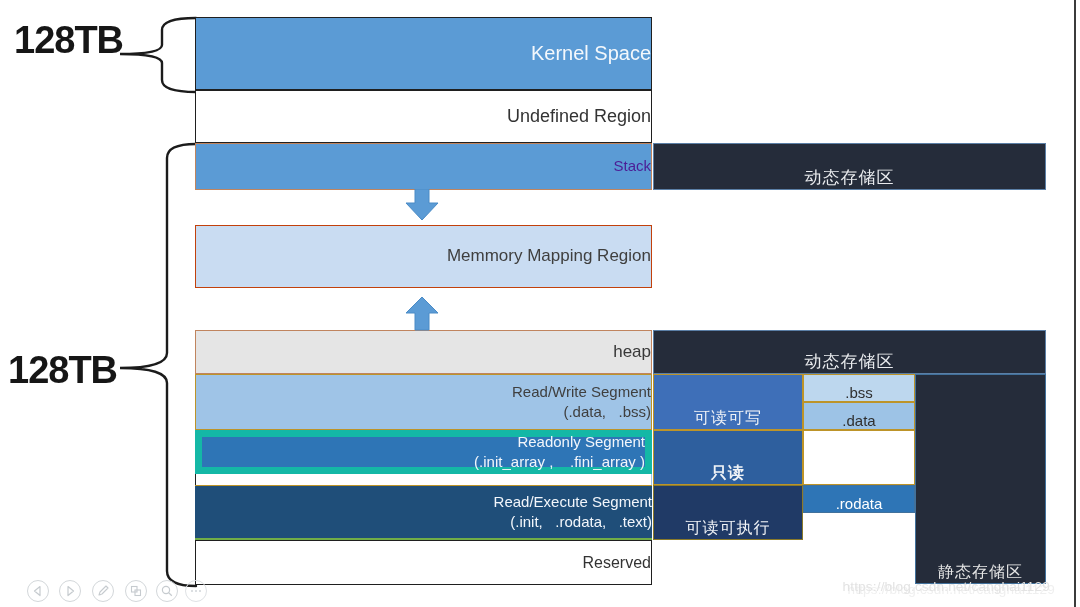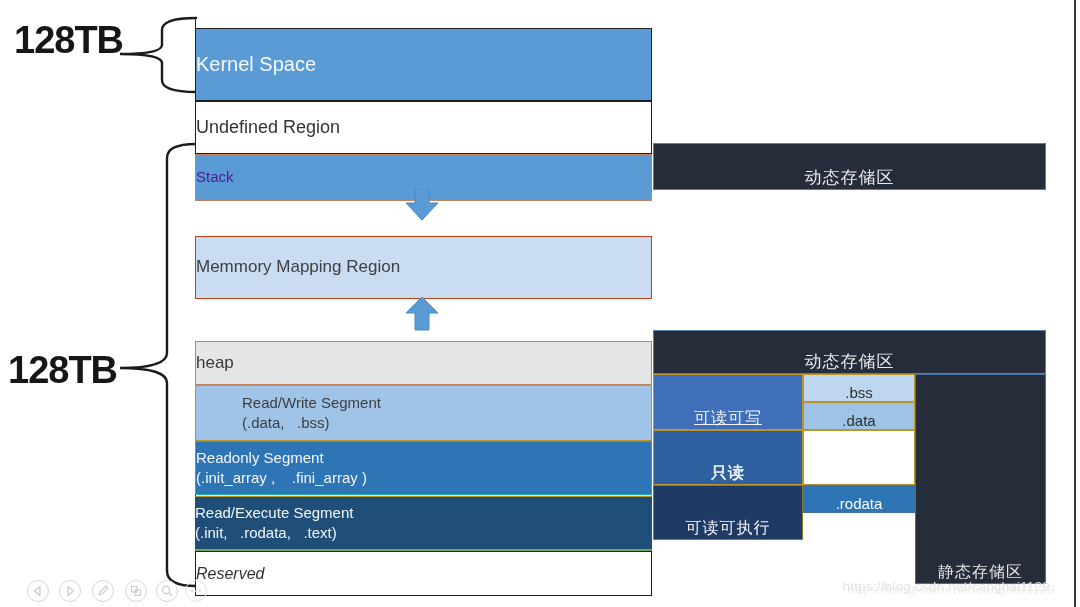--- a/index.html
+++ b/index.html
@@ -18,49 +18,49 @@
   #brace-bottom { left:118px; top:140px; }
 
   
   #spine-left  { left:195px; top:17px;  width:1px; height:568px; background:#222; z-index:0; }
   #spine-right { left:651px; top:190px; width:1px; height:395px; background:#9DC3E6; z-index:0; }
   #edge-right  { left:1074px; top:0;    width:2px; height:607px; background:#3b3b3b; }
 
   
   .blk {
     left:195px; width:457px; z-index:1;
-    display:flex; flex-direction:column; align-items:flex-start; justify-content:center;
-    text-align:center; line-height:1.35;margin-top:11px;
+    display:flex; flex-direction:column; align-items:flex-end; justify-content:center;
+    text-align:center; line-height:1.35;
   }
   .blk .detail { white-space:pre; }
 
   #blk-kernel    { top:17px;  height:73px; background:#5B9BD5; border:1px solid #1f1f1f; color:#F4F8FC; font-size:20px; }
   #blk-undefined { top:90px;  height:53px; background:#ffffff; border:1px solid #1f1f1f; color:#333; font-size:18px; }
   #blk-stack     { top:143px; height:47px; background:#5B9BD5; border:1px solid #C0845E; color:#4c1d95; font-size:15px; }
   #gap-1         { top:190px; height:35px; background:#ffffff; }
   #blk-mmap      { top:225px; height:63px; background:#C9DCF2; border:1px solid #c2410c; color:#3F3F3F; font-size:17px; }
   #gap-2         { top:288px; height:42px; background:#ffffff; }
   #blk-heap      { top:330px; height:44px; background:#e5e5e5; border:1px solid #C0845E; color:#383838; font-size:17px; }
   #blk-rw        { top:374px; height:56px; background:#9FC4E7; border:1px solid #BD9429; color:#3F3F3F; font-size:15px;padding-left:46px; }
-  #blk-ro        { top:430px; height:54px; background:#2E75B6; border:1px solid #14b8a6; color:#F2F6FB; font-size:15px; }
+  #blk-ro        { top:430px; height:44px; background:#2E75B6; border:7px solid #14b8a6; color:#F2F6FB; font-size:15px; }
   #blk-rx        { top:485px; height:55px; background:#1F4E79; border-top:1px solid #BD9429; border-bottom:2px solid #70AD47; color:#F2F6FB; font-size:15px; }
-  #blk-reserved  { top:540px; height:45px; background:#ffffff; border:1px solid #1f1f1f; color:#333; font-size:16px;font-style:italic; }
+  #blk-reserved  { top:540px; height:45px; background:#ffffff; border:1px solid #1f1f1f; color:#333; font-size:16px; }
 
   
   #arrow-down { left:404px; top:189px; z-index:2; }
   #arrow-up   { left:404px; top:297px; z-index:2; }
   .arrow polygon { fill:#5B9BD5; stroke:#4A8BC6; stroke-width:1; }
 
   
   .rcell { z-index:1; display:flex; align-items:flex-end; justify-content:center; text-align:center; }
   .dark-bar   { left:653px; width:393px; background:#252C3A; border:1px solid #5B7FA6; color:#E9EBEE; font-size:17px; letter-spacing:1px; }
   #dyn-top    { top:143px; height:47px; }
   #dyn-bottom { top:330px; height:44px; }
   .perm-cell  { left:653px; width:150px; color:#F0F3F7; font-size:16px; letter-spacing:1px; border:1px solid #BD9429; }
-  #perm-rw { top:374px; height:56px; background:#3E6FB8;text-decoration:underline; }
+  #perm-rw { top:374px; height:56px; background:#3E6FB8; }
   #perm-ro { top:430px; height:55px; background:#2E5F9E;font-weight:bold; }
   #perm-rx { top:485px; height:55px; background:#203A66; border-color:#8a7a2a; }
   .sec-cell { left:803px; width:112px; font-size:15px; }
   #sec-bss    { top:374px; height:28px; background:#BDD7EE; border:1px solid #BD9429; color:#2f2f2f; }
   #sec-data   { top:402px; height:28px; background:#9DC3E6; border:1px solid #BD9429; color:#2f2f2f; }
   #cell-empty { top:430px; height:55px; background:#ffffff; border:1px solid #BD9429; }
   #sec-rodata { top:485px; height:28px; background:#2E75B6; border:1px solid #41719C; color:#fff; }
   #sec-text   { top:513px; height:27px; background:#1F4E79; border:1px solid #41719C; color:#fff; }
   #static-col { left:915px; top:374px; width:131px; height:210px; background:#252C3A;
                 border:1px solid #41719C; color:#e5e5e5; font-size:16px; letter-spacing:1px; }

